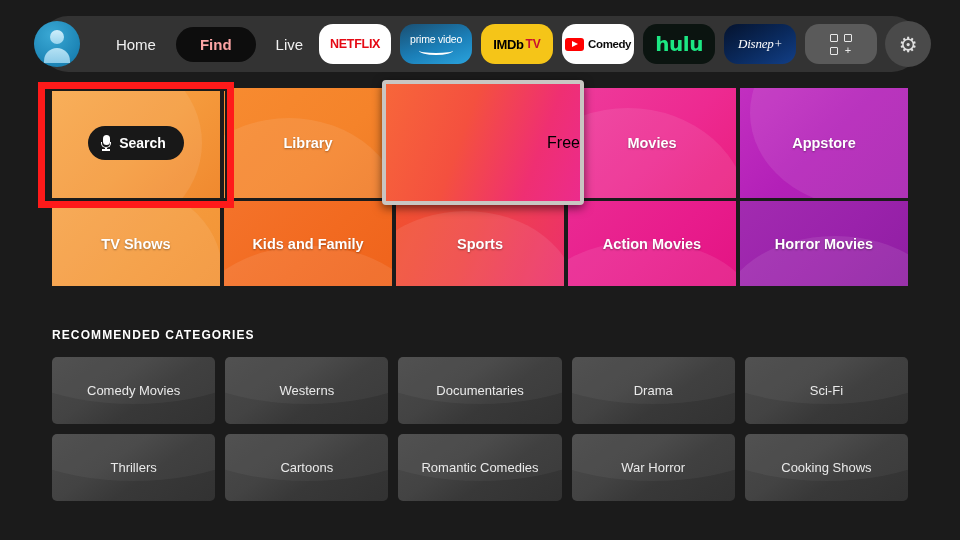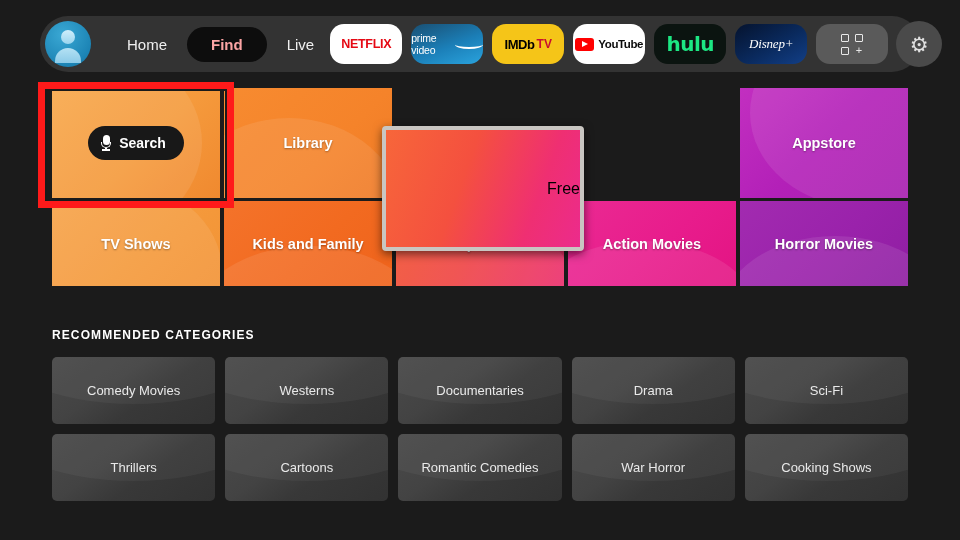--- a/index.html
+++ b/index.html
@@ -10,21 +10,21 @@
     overflow: hidden;
   }
   #app { position: relative; width: 960px; height: 540px; background: #1b1b1b; }
 
   
   .topbar {
     position: absolute; left: 40px; top: 16px;
     width: 880px; height: 56px;
     background: #333333;
     border-radius: 28px;
-    display: flex; align-items: center;
+    display: flex; align-items: center; justify-content: center;
   }
   .avatar {
     width: 46px; height: 46px; margin-left: 5px;
     border-radius: 50%;
     background: radial-gradient(circle at 38% 30%, #3aa8d4 0%, #1c84b5 70%, #16719e 100%);
     display: flex; align-items: center; justify-content: center;
     flex: 0 0 auto; position: relative;
   }
   .avatar .head {
     position: absolute; top: 9px; left: 50%; transform: translateX(-50%);
@@ -45,21 +45,21 @@
   .navlink.active { background: #0d0d0d; color: #fca5a5; font-weight: bold; padding: 9px 24px; }
 
   .applist { display: flex; align-items: center; gap: 9px; margin-left: auto; margin-right: 8px; }
   .apptile {
     width: 72px; height: 40px; border-radius: 14px;
     display: flex; align-items: center; justify-content: center;
     overflow: hidden; position: relative; flex: 0 0 auto;
   }
   .apptile.netflix { background: #ffffff; }
   .apptile.netflix .lbl { color: #e50914; font-weight: bold; font-size: 12.5px; letter-spacing: -0.3px; font-family: "Liberation Sans", sans-serif; }
-  .apptile.prime { background: linear-gradient(160deg,#1a4f72 0%, #1b7fb8 55%, #2aa3dd 100%); flex-direction: row; }
+  .apptile.prime { background: linear-gradient(160deg,#1a4f72 0%, #1b7fb8 55%, #2aa3dd 100%); flex-direction: column; }
   .apptile.prime .lbl { color:#fff; font-size: 10.5px; letter-spacing:-0.2px; }
   .apptile.prime .smile {
     width: 34px; height: 9px; margin-top: 1px;
     border-bottom: 2.2px solid #ffffff; border-radius: 0 0 50% 50%;
   }
   .apptile.imdb { background: #f5c518; gap: 2px; }
   .apptile.imdb .lbl { color: #000; font-weight: bold; font-size: 13px; letter-spacing:-0.4px;}
   .apptile.imdb .tv { color: #c8102e; font-weight: bold; font-size: 12px; }
   .apptile.youtube { background: #ffffff; gap: 4px; }
   .apptile.youtube .ytbox {
@@ -190,21 +190,21 @@
         <span class="smile"></span>
       </div>
 
       <div class="apptile imdb">
         <span class="lbl">IMDb</span>
         <span class="tv">TV</span>
       </div>
 
       <div class="apptile youtube">
         <span class="ytbox"></span>
-        <span class="lbl">YouTube</span>
+        <span class="lbl">Comedy</span>
       </div>
 
       <div class="apptile hulu">
         <span class="lbl">hulu</span>
       </div>
 
       <div class="apptile disney">
         <span class="lbl">Disnep+</span>
       </div>
 
@@ -238,20 +238,25 @@
         <span class="slbl">Search</span>
       </div>
     </div>
 
     <div class="tile" style="left:172px; top:0px; width:168px; height:110px;
                 background:linear-gradient(135deg,#f78b30 0%, #f5832a 60%, #ef7a26 100%);">
       <span class="blob" style="left:-50px; top:30px; width:230px; height:200px;"></span>
       <span class="tlbl">Library</span>
     </div>
 
+    <div class="tile" style="left:516px; top:0px; width:168px; height:110px;
+                background:linear-gradient(135deg,#ee3b9b 0%, #ed2a91 55%, #ea1e7f 100%);">
+      <span class="blob" style="left:-60px; top:20px; width:240px; height:210px;"></span>
+      <span class="tlbl">Movies</span>
+    </div>
 
     <div class="tile" style="left:688px; top:0px; width:168px; height:110px;
                 background:linear-gradient(135deg,#c22fc0 0%, #b320b8 50%, #a81fb0 100%);">
       <span class="blob" style="left:10px; top:-70px; width:230px; height:190px;"></span>
       <span class="tlbl">Appstore</span>
     </div>
 
     <div class="tile" style="left:0px; top:113px; width:168px; height:85px;
                 background:linear-gradient(135deg,#f7a349 0%, #f59a3c 55%, #f29335 100%);">
       <span class="blob" style="left:-50px; top:-20px; width:220px; height:180px;"></span>
@@ -275,21 +280,21 @@
       <span class="blob" style="left:-40px; top:40px; width:230px; height:150px;"></span>
       <span class="tlbl">Action Movies</span>
     </div>
 
     <div class="tile" style="left:688px; top:113px; width:168px; height:85px;
                 background:linear-gradient(135deg,#a22bb0 0%, #9a22ab 55%, #8f1ea2 100%);">
       <span class="blob" style="left:-20px; top:35px; width:230px; height:160px;"></span>
       <span class="tlbl">Horror Movies</span>
     </div>
 
-    <div class="focusring" style="left:330px; top:-8px; width:202px; height:125px;margin-top:46px;">
+    <div class="focusring" style="left:330px; top:-8px; width:202px; height:125px;">
       <div class="focusinner" style="background:linear-gradient(110deg,#f7663a 0%, #f4503f 40%, #ef2f72 75%, #ec2b8c 100%);">
         <span class="blob2" style="left:-40px; bottom:-90px; width:300px; height:150px;"></span>
         <span class="tlbl">Free</span>
       </div>
     </div>
   </div>
 
   <div class="annot" style="left:38px; top:82px; width:196px; height:126px;">
     <span class="annot-inner"></span>
   </div>

